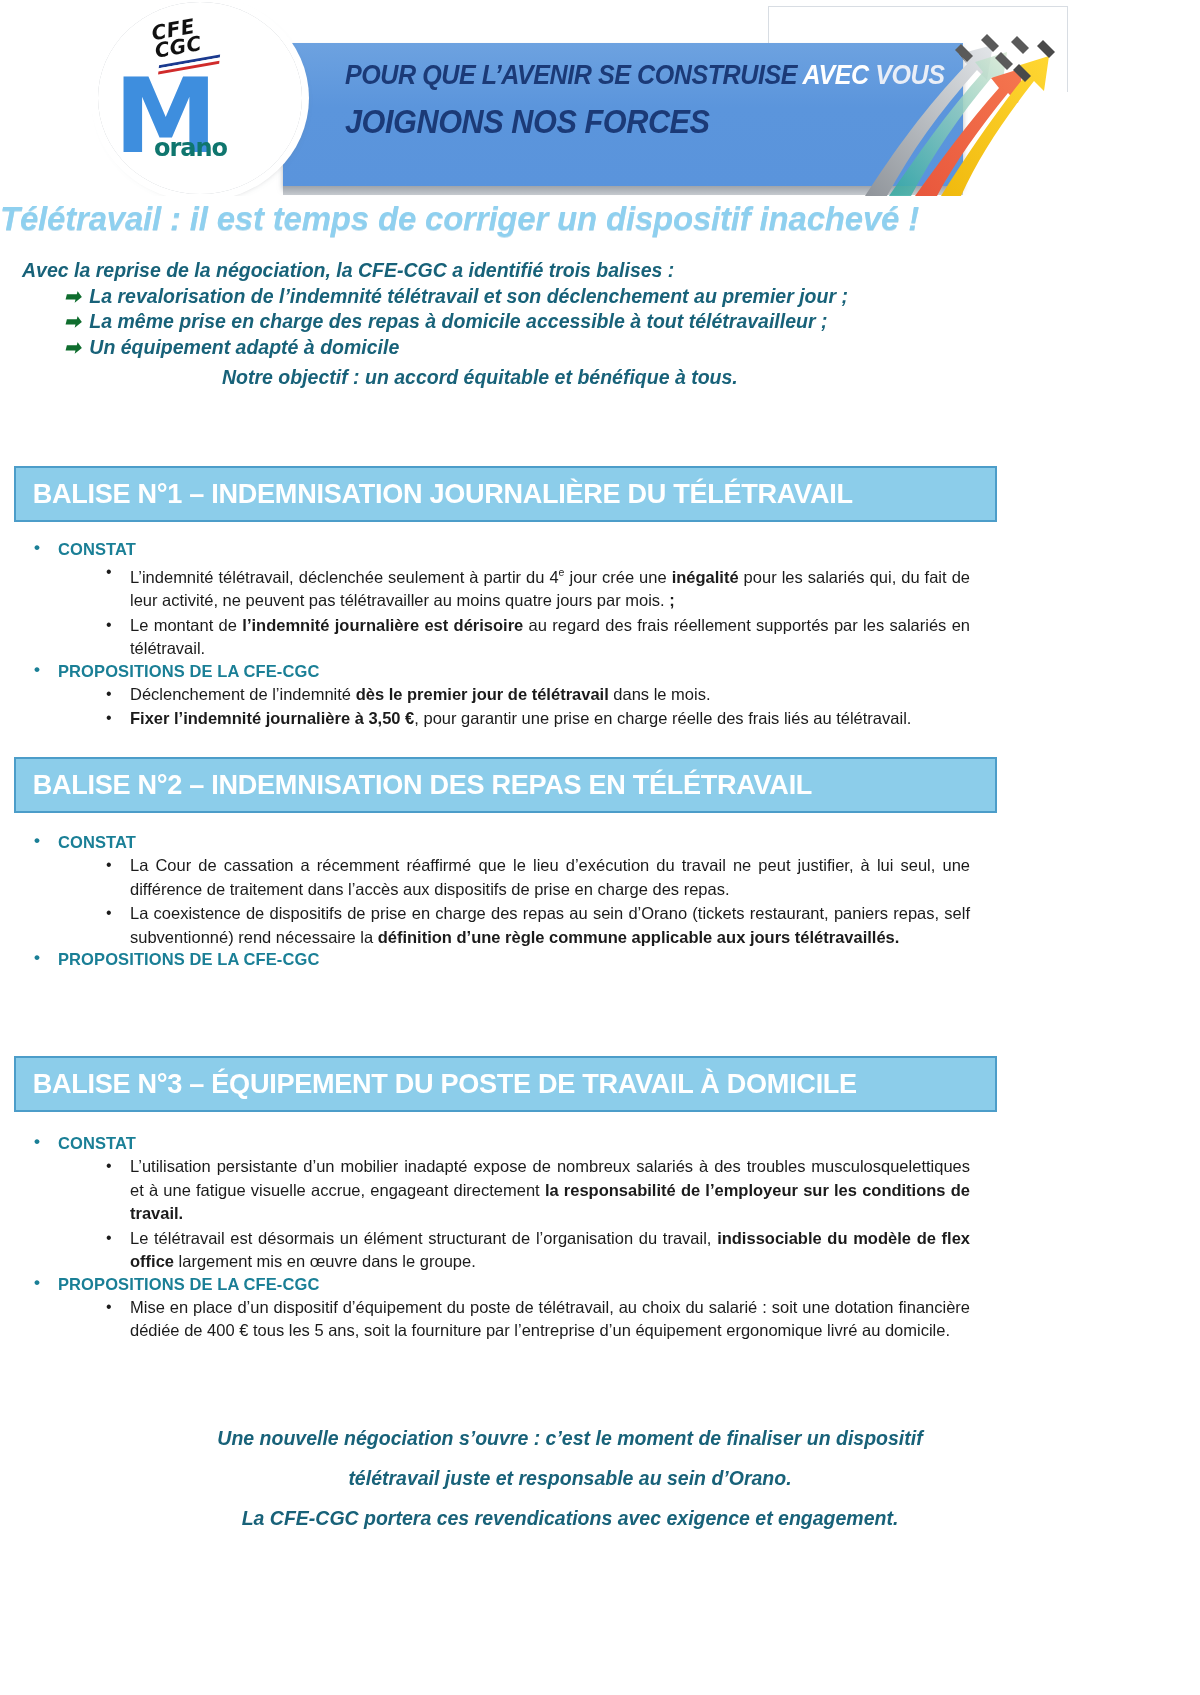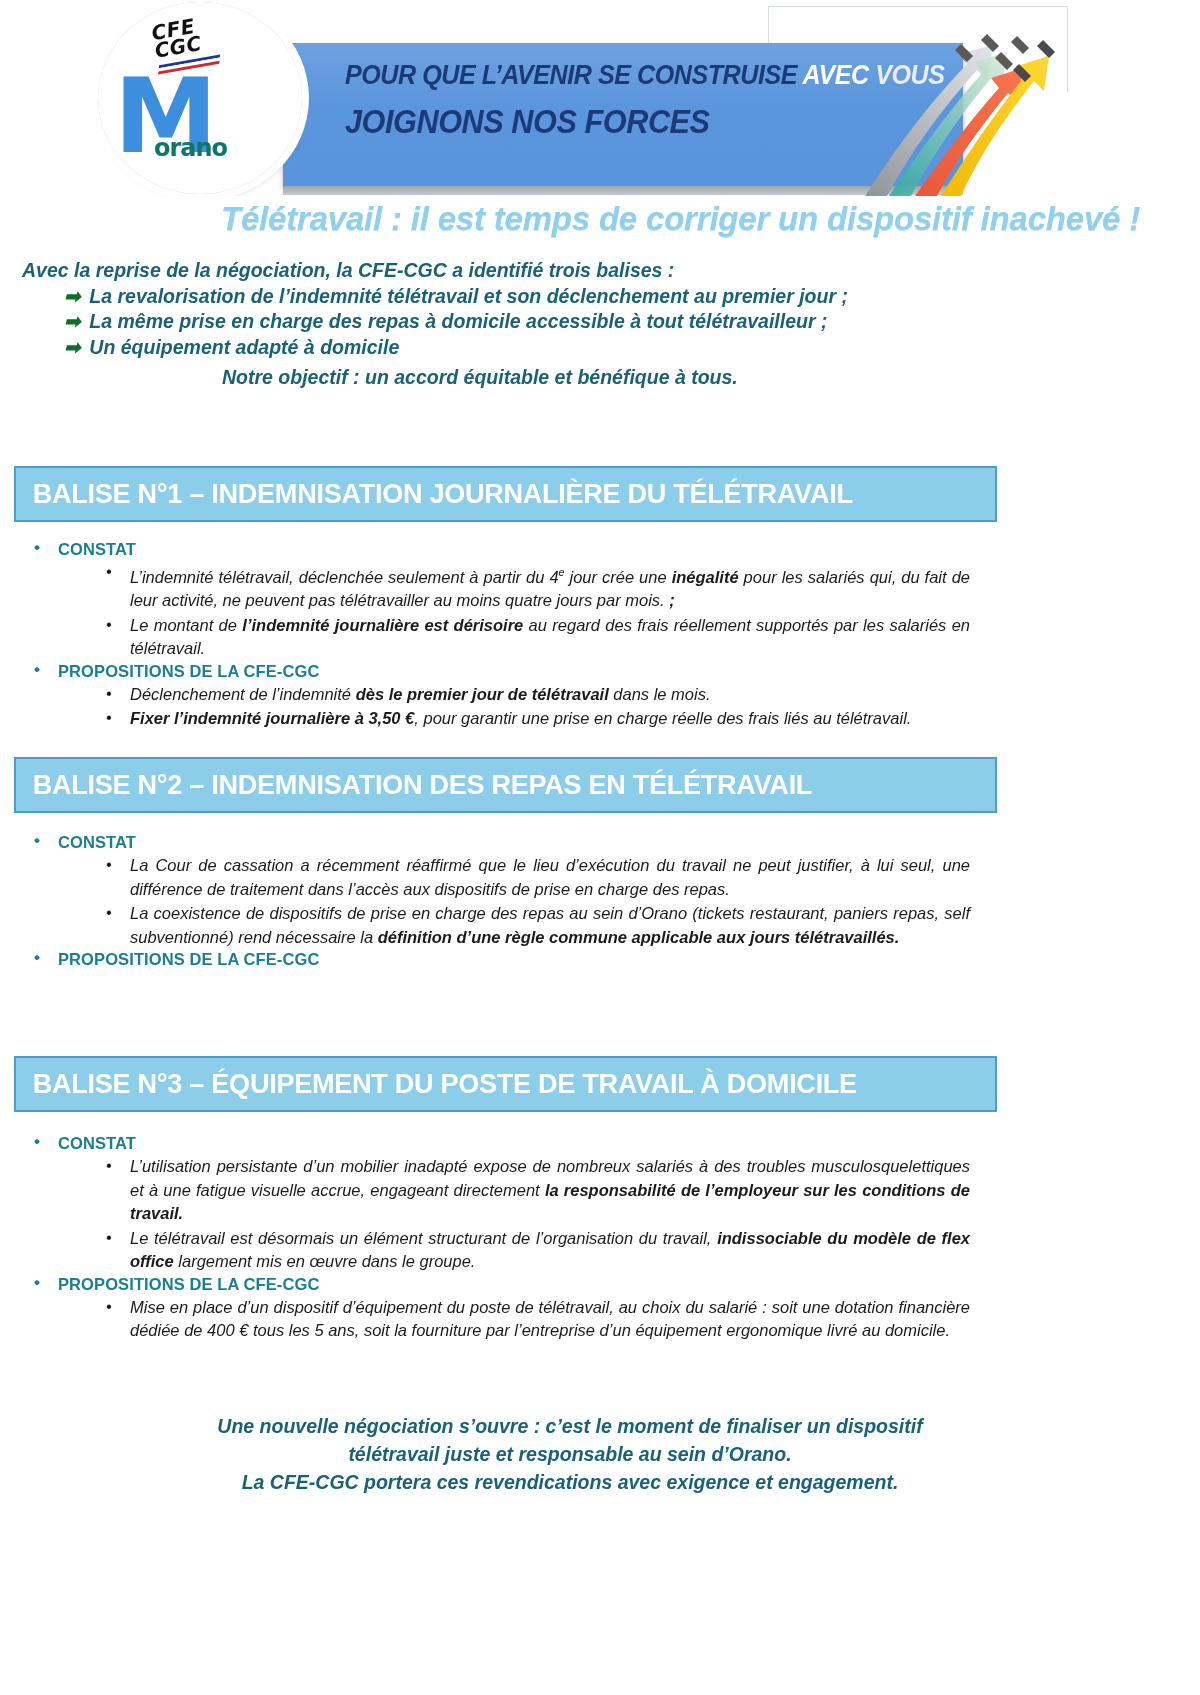--- a/index.html
+++ b/index.html
@@ -159,21 +159,21 @@
     height: 196px;
     z-index: 3;
   }
 
   
   .doc-title {
     position: absolute;
     left: 0;
     top: 200px;
     width: 1140px;
-    text-align: right;
+    text-align: left;
     font-size: 33px;
     font-weight: bold;
     font-style: italic;
     color: #8fd0ef;
     letter-spacing: -0.2px;
     text-shadow: 0px 1px 0px rgba(150,200,225,0.55);
   }
 
   
   .intro {
@@ -261,21 +261,20 @@
   .lvl2 {
     position: relative;
     margin: 0 0 1px 100px;
     padding-left: 30px;
     color: #1b1b1b;
     font-size: 16.5px;
     line-height: 23.5px;
     text-align: justify;
     width: 870px;
     box-sizing: border-box;
-    font-style: italic;
   }
   .lvl2::before {
     content: "\2022";
     position: absolute;
     left: 6px;
     top: -1px;
     font-size: 16px;
     color: #1b1b1b;
   }
   .lvl2 b { font-weight: bold; }
@@ -292,21 +291,21 @@
     left: 0;
     top: 1412px;
     width: 1140px;
     text-align: center;
     color: #186279;
     font-size: 19.5px;
     font-style: italic;
     font-weight: bold;
     line-height: 28px;
   }
-  .footer p { margin: 0; }
+  .footer p { margin: 12px; }
 </style>
 </head>
 <body>
 
 <div class="header">
 
   <div class="header-white-box"></div>
 
   <div class="banner-bar">
     <div class="banner-line1"><span>POUR QUE L’AVENIR SE CONSTRUISE </span><span class="hl">AVEC</span><span class="hl2"> VOUS</span></div>

